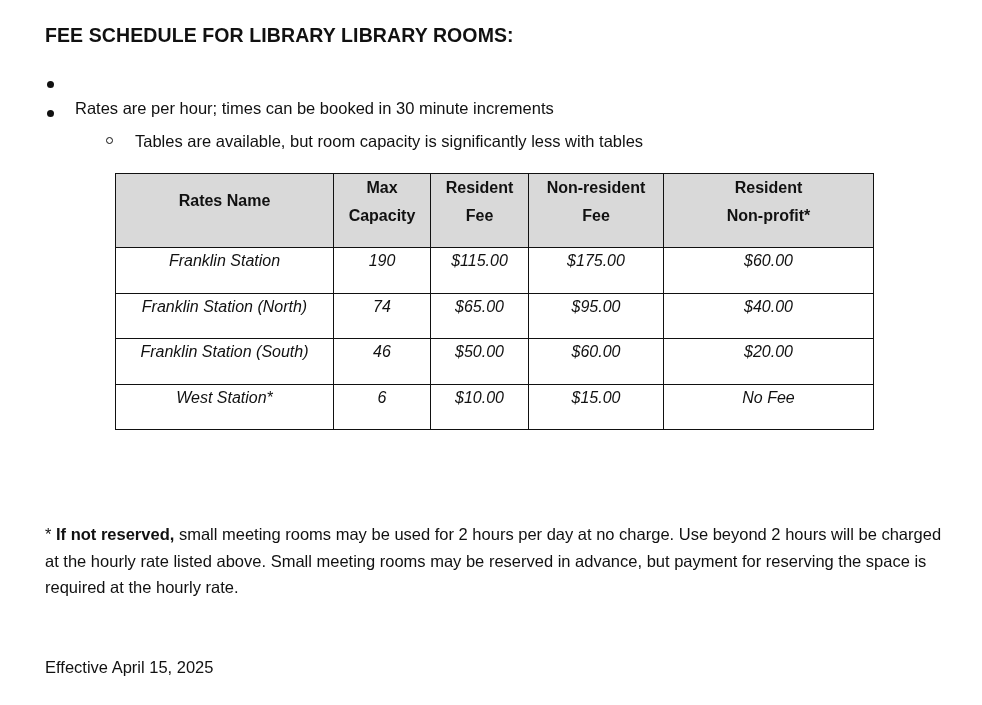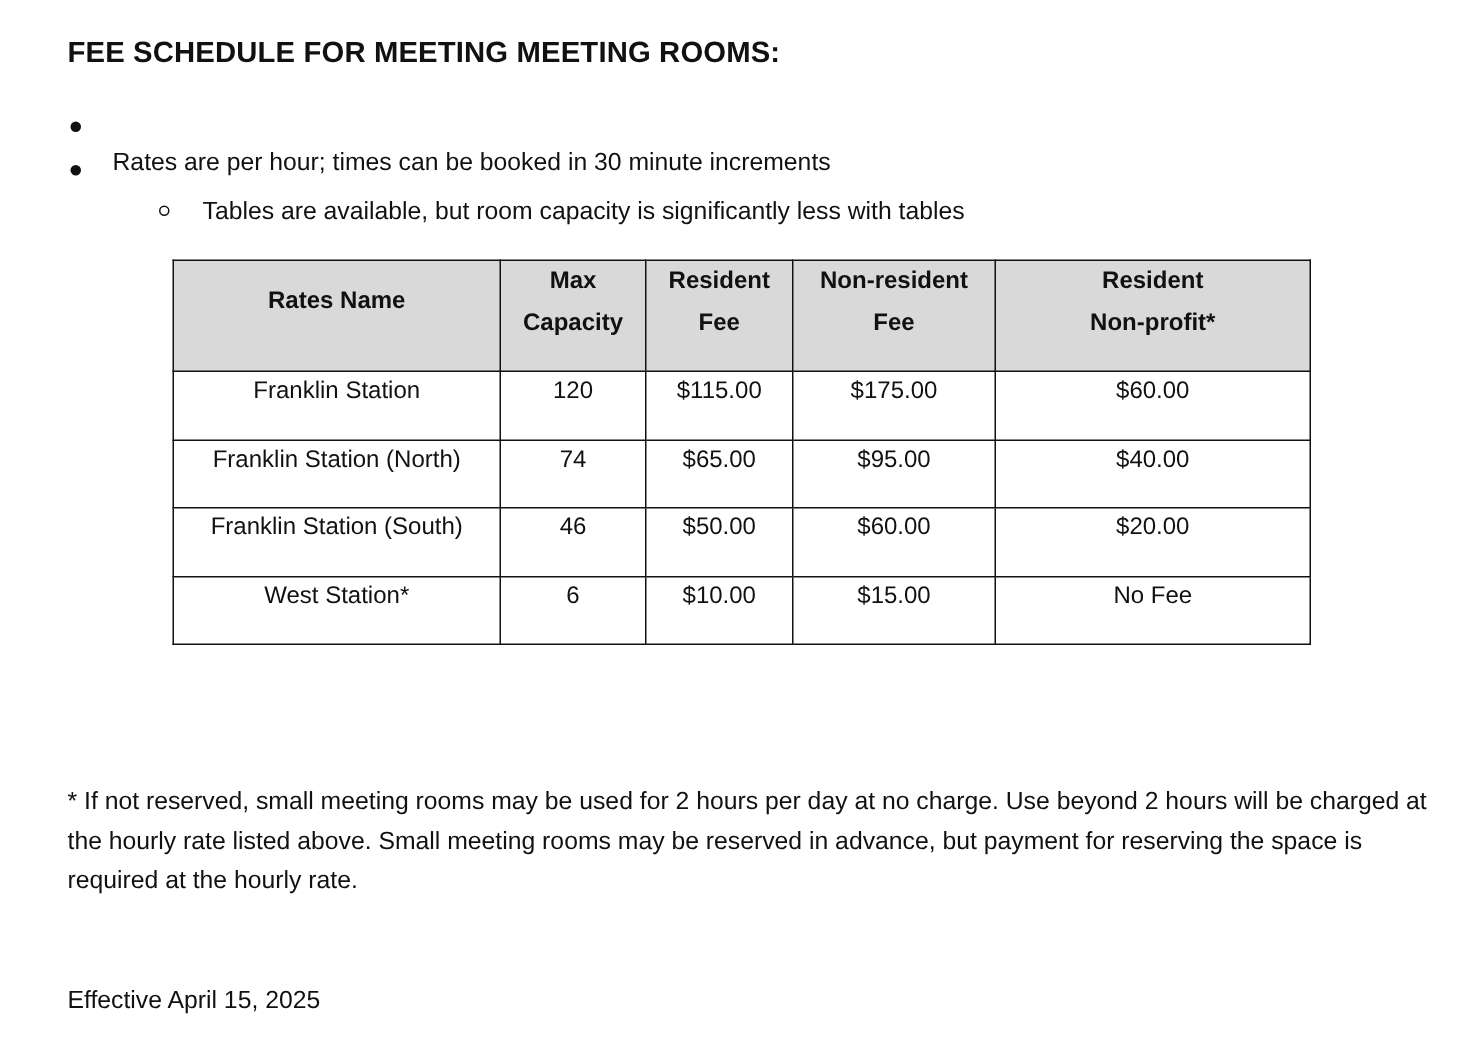--- a/index.html
+++ b/index.html
@@ -96,54 +96,55 @@
     table.fee-table thead th.room-name-header {
       vertical-align: top;
       padding-top: 13px;
     }
     table.fee-table tbody td {
       height: 45.6px;
       vertical-align: top;
       line-height: 25px;
       padding-top: 0px;
       white-space: nowrap;
+      font-style: italic;
     }
     .col-room { width: 218px; }
     .col-cap { width: 97px; }
     .col-res { width: 98px; }
     .col-nonres { width: 135px; }
     .col-np { width: 210px; }
 
     .footnote {
       position: absolute;
       left: 45px;
       top: 521px;
       width: 910px;
       font-size: 16.5px;
       line-height: 26.5px;
       margin: 0;
     }
     .footnote b {
-      font-weight: normal;
+      font-weight: bold;
       text-align: right;
     }
     .effective {
       position: absolute;
       left: 45px;
       top: 655px;
       font-size: 16.5px;
       line-height: 24px;
       margin: 0;
       white-space: nowrap;
     }
   </style>
 </head>
 <body>
 
-<h1 class="page-title">FEE SCHEDULE FOR MEETING MEETING ROOMS:</h1>
+<h1 class="page-title">FEE SCHEDULE FOR LIBRARY LIBRARY ROOMS:</h1>
 
 <div class="bullets">
   <div class="bullet-line">
     <span class="bullet-dot"></span>
     <span class="bullet-text">Rates are per hour; times can be booked in 30 minute increments</span>
   </div>
   <div class="bullet-line">
     <span class="bullet-dot"></span>
   </div>
   <div class="bullet-line">
@@ -179,21 +180,21 @@
       </th>
       <th>
         <div>Resident</div>
         <div>Non-profit*</div>
       </th>
     </tr>
   </thead>
   <tbody>
     <tr>
       <td>Franklin Station</td>
-      <td>120</td>
+      <td>190</td>
       <td>$115.00</td>
       <td>$175.00</td>
       <td>$60.00</td>
     </tr>
     <tr>
       <td>Franklin Station (North)</td>
       <td>74</td>
       <td>$65.00</td>
       <td>$95.00</td>
       <td>$40.00</td>

